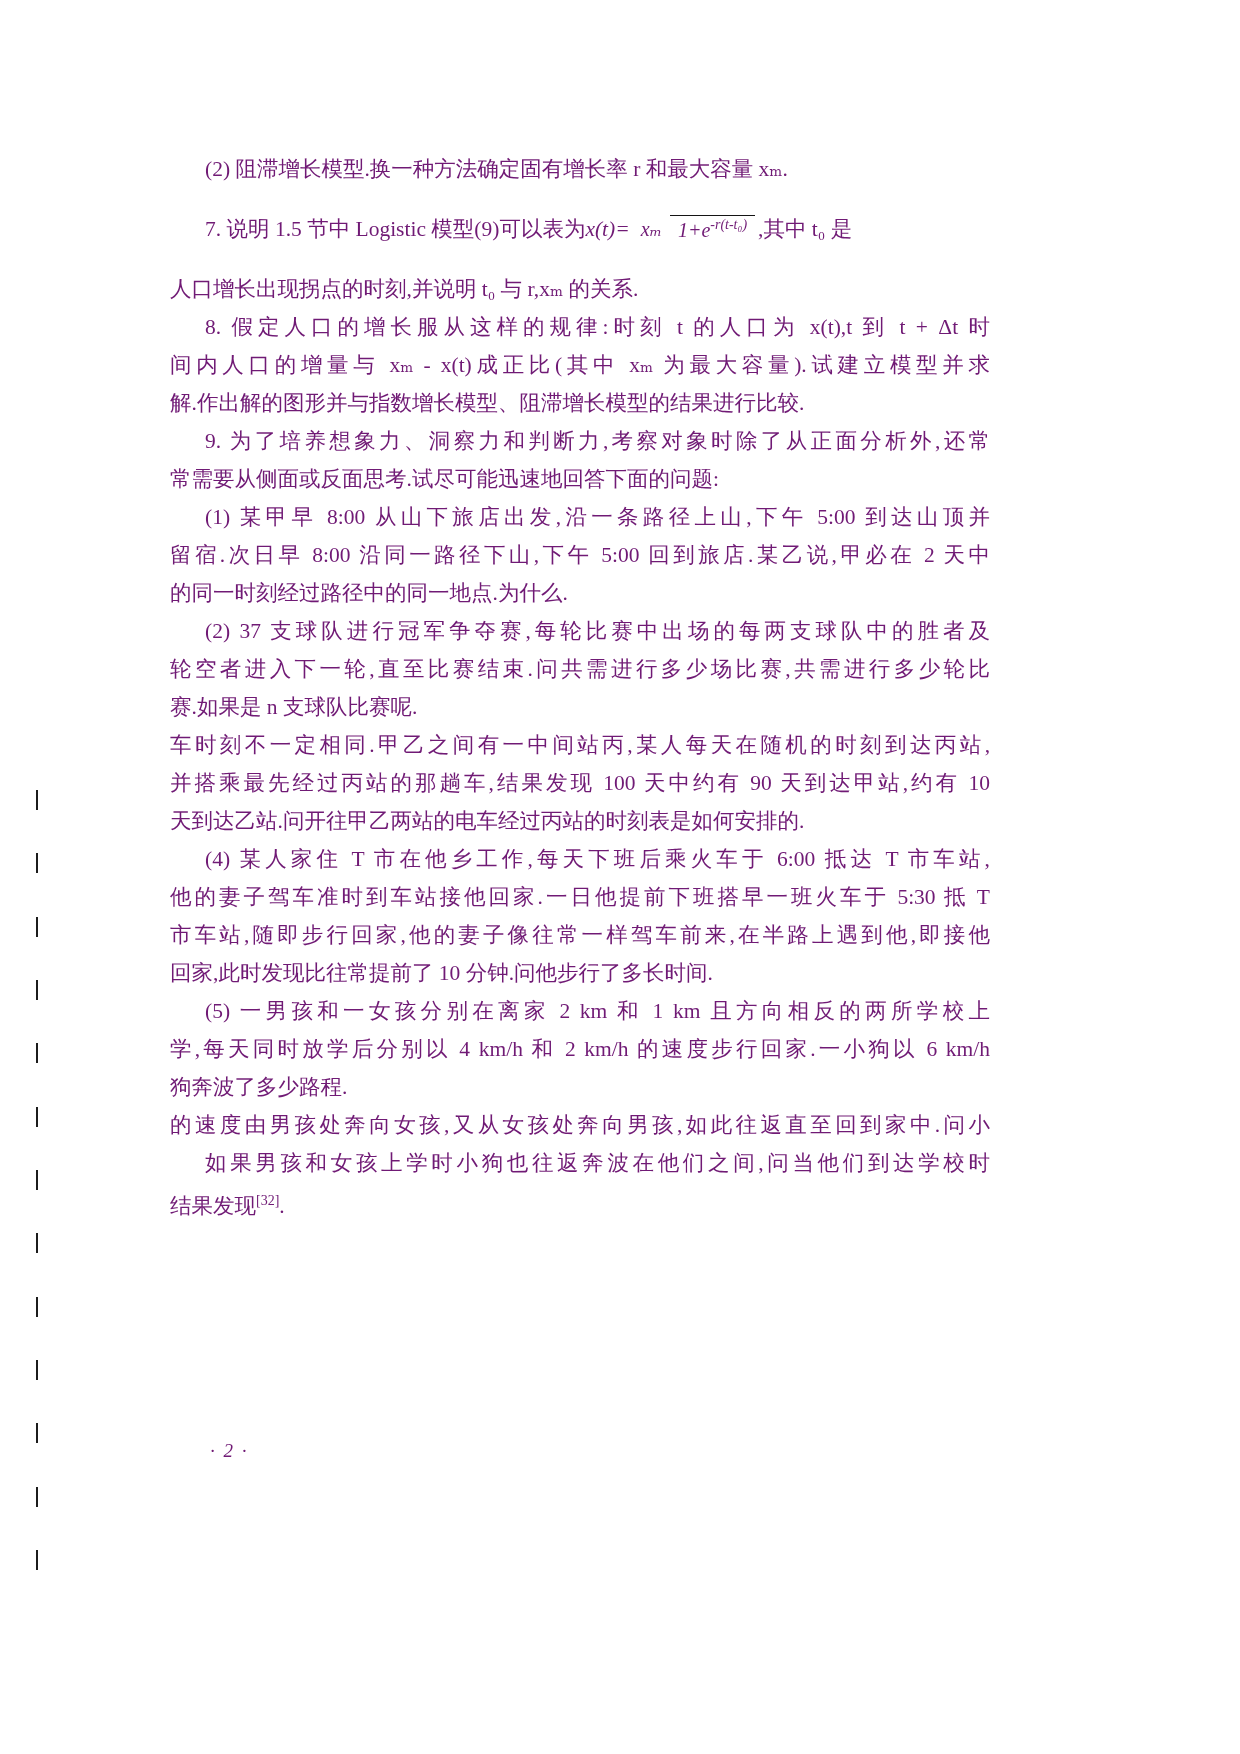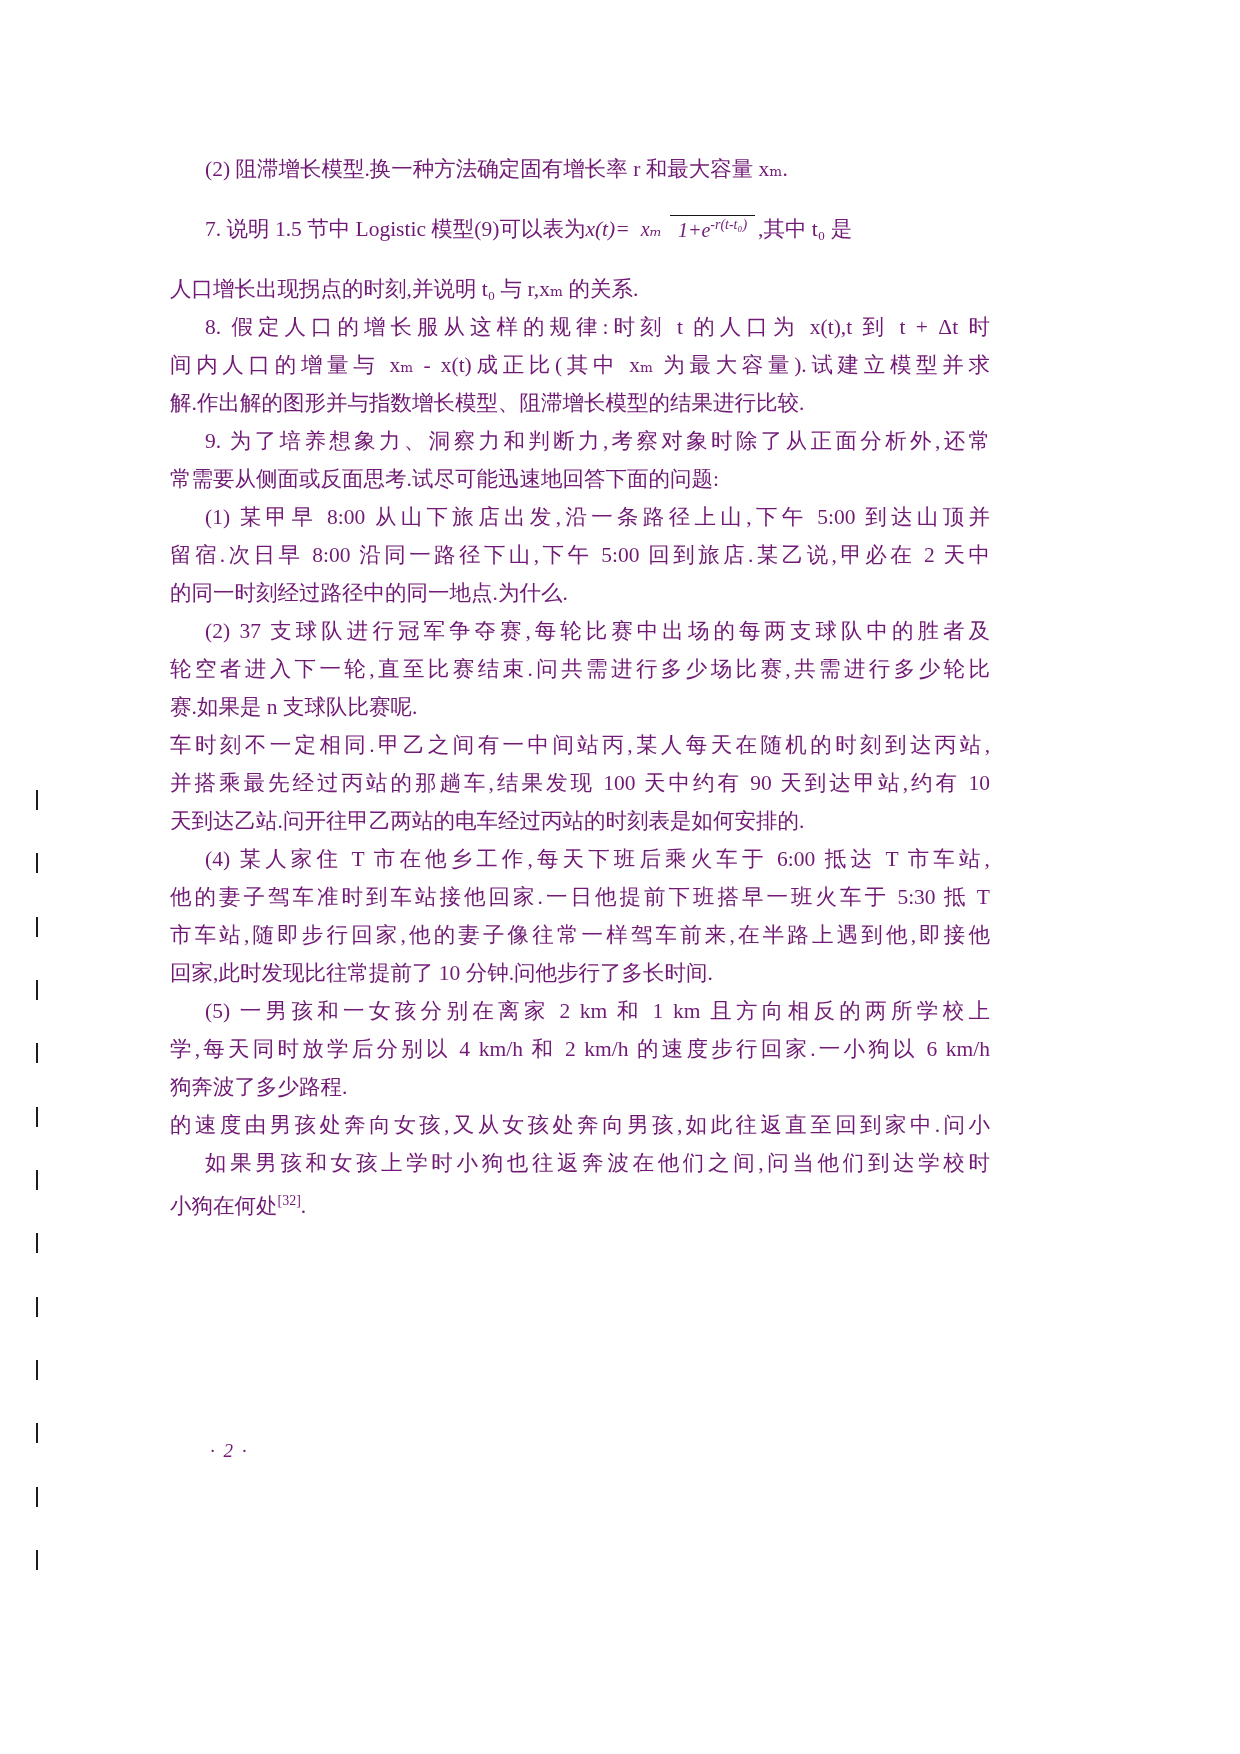--- a/index.html
+++ b/index.html
@@ -126,20 +126,20 @@
     <div class="line fill">他的妻子驾车准时到车站接他回家.一日他提前下班搭早一班火车于 5:30 抵 T</div>
     <div class="line fill">市车站,随即步行回家,他的妻子像往常一样驾车前来,在半路上遇到他,即接他</div>
     <div class="line">回家,此时发现比往常提前了 10 分钟.问他步行了多长时间.</div>
     <div class="line para fill">(5) 一男孩和一女孩分别在离家 2 km 和 1 km 且方向相反的两所学校上</div>
     <div class="line fill">学,每天同时放学后分别以 4 km/h 和 2 km/h 的速度步行回家.一小狗以 6 km/h</div>
     <div class="line">狗奔波了多少路程.</div>
     <div class="line fill">的速度由男孩处奔向女孩,又从女孩处奔向男孩,如此往返直至回到家中.问小</div>
     <div class="line para fill">如果男孩和女孩上学时小狗也往返奔波在他们之间,问当他们到达学校时</div>
 
     <div class="line">
-      <span>小狗在何处</span><sup class="footnote-sup">[32]</sup><span>.</span>
+      <span>结果发现</span><sup class="footnote-sup">[32]</sup><span>.</span>
     </div>
 
   </div>
 
   <div class="page-number">· 2 ·</div>
 
 </div>
 
 </body></html>

